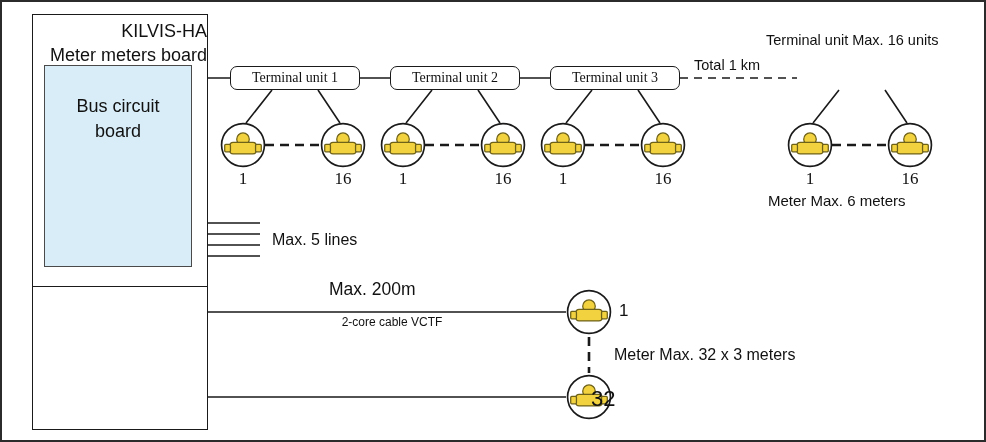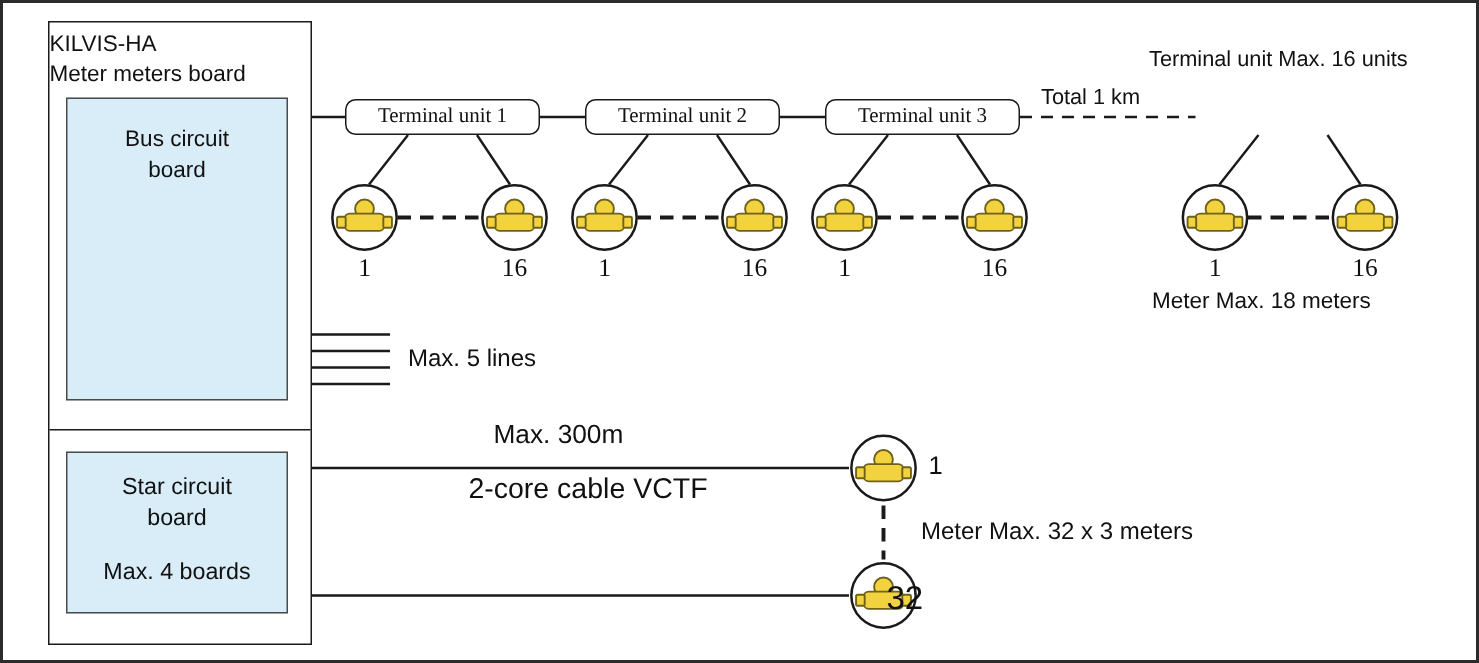--- a/index.html
+++ b/index.html
@@ -1,41 +1,41 @@
 <!DOCTYPE html>
 <html><head>
 <meta charset="utf-8">
 <style>
   html,body{margin:0;padding:0;}
   body{font-family:"Liberation Sans",sans-serif;color:#111;background:#ffffff;}
   .canvas{position:relative;width:986px;height:442px;background:#fff;border:2px solid #2b2b2b;box-sizing:border-box;overflow:hidden;}
   .wires{position:absolute;left:0;top:0;}
 
   .outer-board{position:absolute;left:30px;top:12px;width:176px;height:416px;border:1.5px solid #1a1a1a;background:#fff;box-sizing:border-box;}
-  .board-title{padding-top:5px;text-align:left;font-size:15px;line-height:1.32;}
+  .board-title{padding-top:5px;text-align:right;font-size:18px;line-height:1.32;}
   .board-divider{position:absolute;left:0;width:100%;top:271px;height:0;border-top:1.5px solid #1a1a1a;}
   .sub-board{position:absolute;left:11px;width:148px;background:#d8edf8;border:1px solid #4a4a4a;text-align:center;box-sizing:border-box;}
   .bus-board{top:50px;height:202px;}
   .star-board{top:286px;height:108px;}
-  .bus-board .board-label{padding:16px 22px 0;font-size:15px;line-height:1.4;}
+  .bus-board .board-label{padding:28px 22px 0;font-size:18px;line-height:1.4;}
   .star-board .board-label{padding:13px 26px 0;font-size:15.5px;line-height:1.35;}
   .star-board .board-max{margin-top:16px;font-size:15.5px;}
 
   .tu-group{position:absolute;top:64px;width:130px;height:132px;font-family:Liberation Serif, serif;}
   .tu-box{position:absolute;left:0;top:0;width:130px;height:24px;background:#fff;border:1.4px solid #1a1a1a;border-radius:7px;display:flex;align-items:center;justify-content:center;font-size:14px;box-sizing:border-box;}
   .meter{position:absolute;width:46px;height:46px;}
   .tu-group .meter{top:56px;}
   .m-left{left:-10px;}
   .m-right{left:90px;}
   .meter-num{position:absolute;top:103px;width:46px;text-align:center;font-size:17px;}
   .n-left{left:-10px;}
   .n-right{left:90px;}
 
   .label{position:absolute;white-space:nowrap;}
-  .cable-label{position:absolute;left:286px;top:313px;width:208px;text-align:center;font-size:19px;line-height:1.3;}
+  .cable-label{position:absolute;left:286px;top:313px;width:208px;text-align:center;font-size:12px;line-height:1.3;}
 </style>
 </head>
 <body>
 
 <svg width="0" height="0" style="position:absolute" aria-hidden="true">
   <symbol id="meter-sym" viewBox="0 0 44 44">
     <circle cx="22" cy="22" r="20.5" fill="#ffffff" stroke="#1a1a1a" stroke-width="1.6"></circle>
     <circle cx="22" cy="16.5" r="6" fill="#f2d23e" stroke="#6e6118" stroke-width="1.2"></circle>
     <rect x="9.5" y="19.5" width="25" height="11" rx="3" fill="#f2d23e" stroke="#6e6118" stroke-width="1.2"></rect>
     <rect x="4.5" y="21.5" width="5.5" height="7" rx="1" fill="#f2d23e" stroke="#6e6118" stroke-width="1.2"></rect>
@@ -69,24 +69,20 @@
 
   <div class="outer-board">
     <div class="board-title">
       <div>KILVIS-HA</div>
       <div>Meter meters board</div>
     </div>
     <div class="sub-board bus-board">
       <div class="board-label">Bus circuit board</div>
     </div>
     <div class="board-divider"></div>
-    <div class="sub-board star-board">
-      <div class="board-label">Star circuit board</div>
-      <div class="board-max">Max. 4 boards</div>
-    </div>
   </div>
 
   <div class="tu-group" style="left:228px">
     <div class="tu-box">
       <span>Terminal unit 1</span>
     </div>
     <svg class="meter m-left">
         <use href="#meter-sym"></use>
       </svg>
     <svg class="meter m-right">
@@ -130,24 +126,24 @@
       </svg>
     <svg class="meter m-right">
         <use href="#meter-sym"></use>
       </svg>
     <div class="meter-num n-left">1</div>
     <div class="meter-num n-right">16</div>
   </div>
 
   <div class="label" style="left:764px;top:30px;font-size:14.5px">Terminal unit Max. 16 units</div>
   <div class="label" style="left:692px;top:55px;font-size:14.5px">Total 1 km</div>
-  <div class="label" style="left:766px;top:190px;font-size:15px">Meter Max. 18 meters</div>
+  <div class="label" style="left:766px;top:190px;font-size:15px">Meter Max. 6 meters</div>
   <div class="label" style="left:270px;top:229px;font-size:16px">Max. 5 lines</div>
 
-  <div class="label" style="left:327px;top:277px;font-size:17.5px">Max. 300m</div>
+  <div class="label" style="left:327px;top:277px;font-size:17.5px">Max. 200m</div>
   <div class="cable-label">
     <div>2-core cable VCTF</div>
   </div>
 
   <svg class="meter" style="left:564px;top:287px">
       <use href="#meter-sym"></use>
     </svg>
   <div class="label" style="left:617px;top:299px;font-size:17px">1</div>
 
   <div class="label" style="left:612px;top:344px;font-size:16px">Meter Max. 32 x 3 meters</div>

